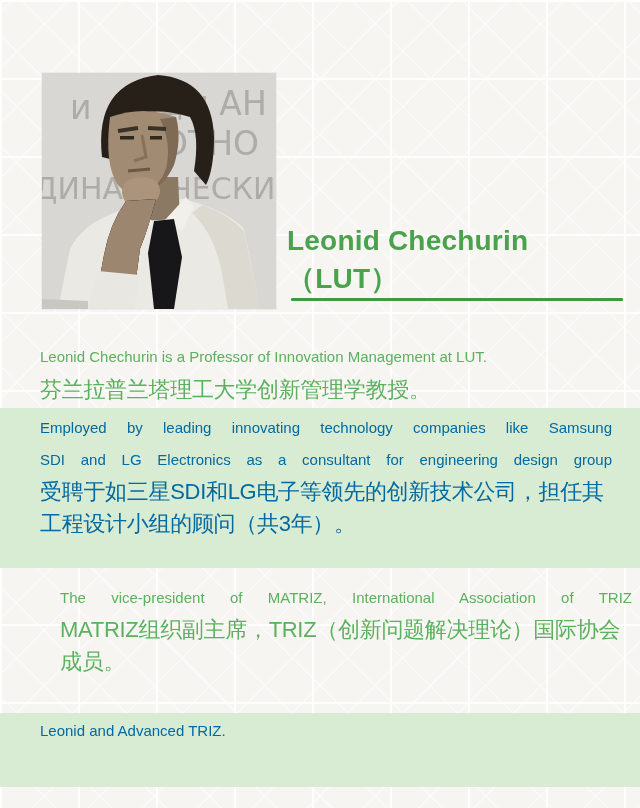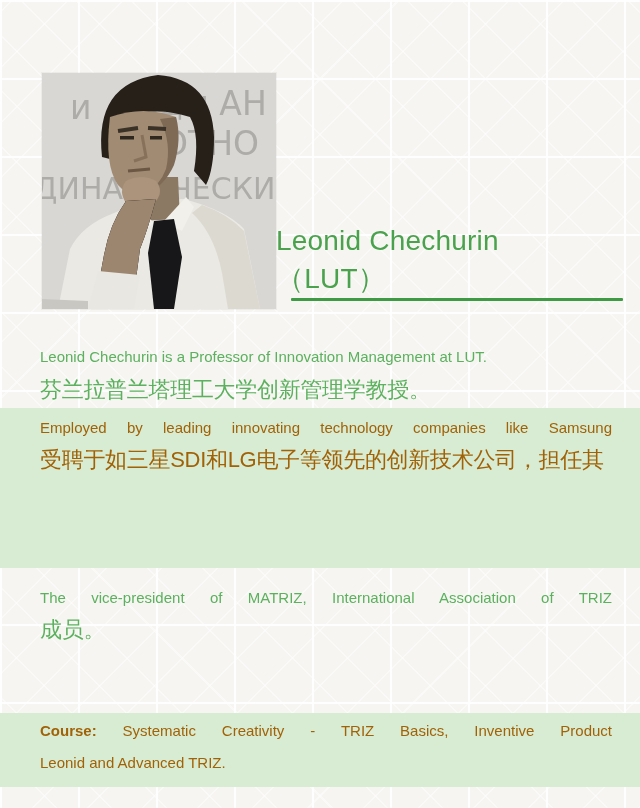--- a/index.html
+++ b/index.html
@@ -14,38 +14,38 @@
       repeating-linear-gradient(-45deg, rgba(255,255,255,.45) 0 1.5px, transparent 1.5px 39px),
       linear-gradient(to right, rgba(255,255,255,.95) 0 2px, transparent 2px),
       linear-gradient(to bottom, rgba(255,255,255,.95) 0 2px, transparent 2px);
     background-size:auto,auto,78px 78px,78px 78px;
   }
   .photo{
     position:absolute;left:42px;top:73px;width:234px;height:236px;
     box-shadow:0 0 0 1px rgba(0,0,0,0.04);
   }
   .title{
-    position:absolute;left:276px;top:222px;width:345px;
-    color:#4aa24d;font-weight:normal;font-size:28px;line-height:38px;
+    position:absolute;left:287px;top:222px;width:345px;
+    color:#4aa24d;font-weight:bold;font-size:28px;line-height:38px;
     letter-spacing:0.2px;white-space:nowrap;
   }
   .underline{
     position:absolute;left:291px;top:298px;width:332px;height:3px;
     background:#3f9b43;border-radius:1px;
   }
   .textblock{
     position:absolute;left:40px;width:572px;color:#5bb15d;
   }
   .ln{height:32px;line-height:32px;font-size:15px;white-space:nowrap;overflow:visible;}
   .ln.just{white-space:normal;text-align:justify;text-align-last:justify;}
   .ln.zh{font-size:22px;letter-spacing:-0.3px;}
   .highlight{
     position:absolute;left:0;width:640px;background:#d8ecd3;
   }
-  .highlight .inner{position:absolute;left:40px;width:572px;color:#a16207;}
+  .highlight .inner{position:absolute;left:40px;width:572px;color:#0369a1;}
   .bold{font-weight:bold;}
   svg text{font-family:"DejaVu Sans", sans-serif;}
 </style>
 </head>
 <body>
 
 <div class="canvas">
 
   <div class="photo">
     <svg width="234" height="236" viewBox="0 0 234 236">
@@ -94,29 +94,31 @@
   <div class="underline"></div>
 
   <div class="textblock" style="top:341px;">
     <div class="ln">Leonid Chechurin is a Professor of Innovation Management at LUT.</div>
     <div class="ln zh" style="height:34px;line-height:34px;">芬兰拉普兰塔理工大学创新管理学教授。</div>
   </div>
 
   <div class="highlight" style="top:408px;height:160px;">
     <div class="inner" style="top:4px;">
       <div class="ln just">Employed by leading innovating technology companies like Samsung</div>
+      <div class="ln just">SDI and LG Electronics as a consultant for engineering design group</div>
       <div class="ln zh">受聘于如三星SDI和LG电子等领先的创新技术公司，担任其</div>
+      <div class="ln zh">工程设计小组的顾问（共3年）。</div>
     </div>
   </div>
 
-  <div class="textblock" style="top:582px;">
+  <div class="textblock" style="top:582px;margin-left:20px;">
     <div class="ln just">The vice-president of MATRIZ, International Association of TRIZ</div>
+    <div class="ln zh">MATRIZ组织副主席，TRIZ（创新问题解决理论）国际协会</div>
     <div class="ln zh">成员。</div>
   </div>
 
   <div class="highlight" style="top:713px;height:74px;">
     <div class="inner" style="top:2px;">
-      <div class="ln just"><span class="bold">Course:</span> <span>Systematic Creativity - TRIZ Basics, Inventive Product</span></div>
       <div class="ln">Leonid and Advanced TRIZ.</div>
     </div>
   </div>
 
 </div>
 
 </body></html>

